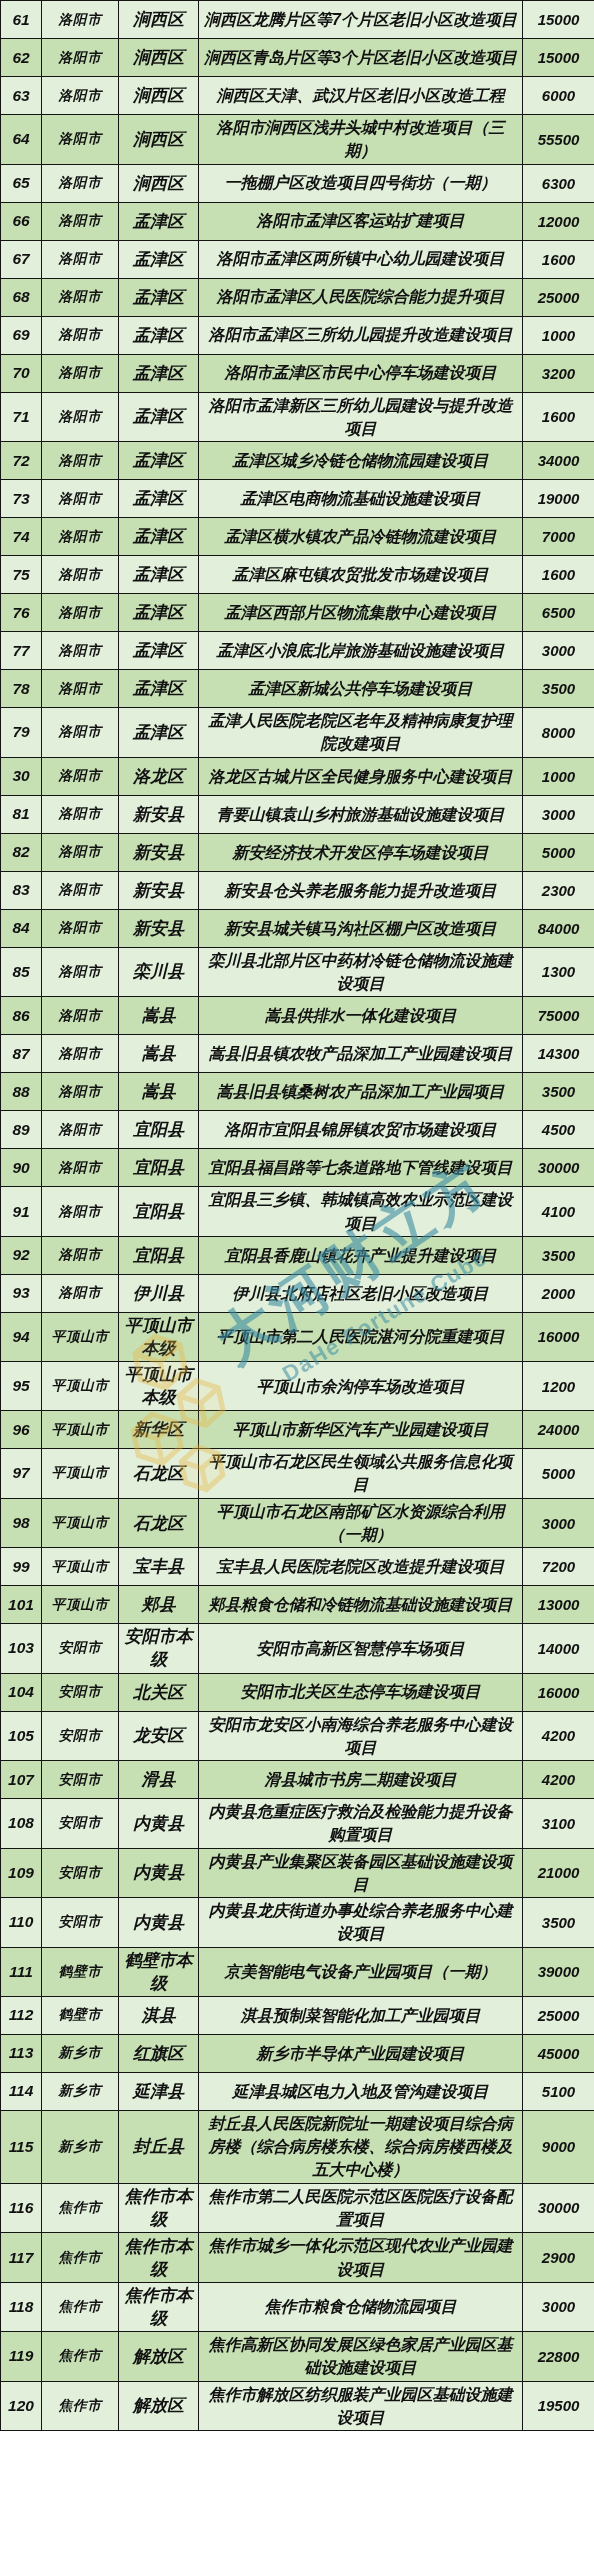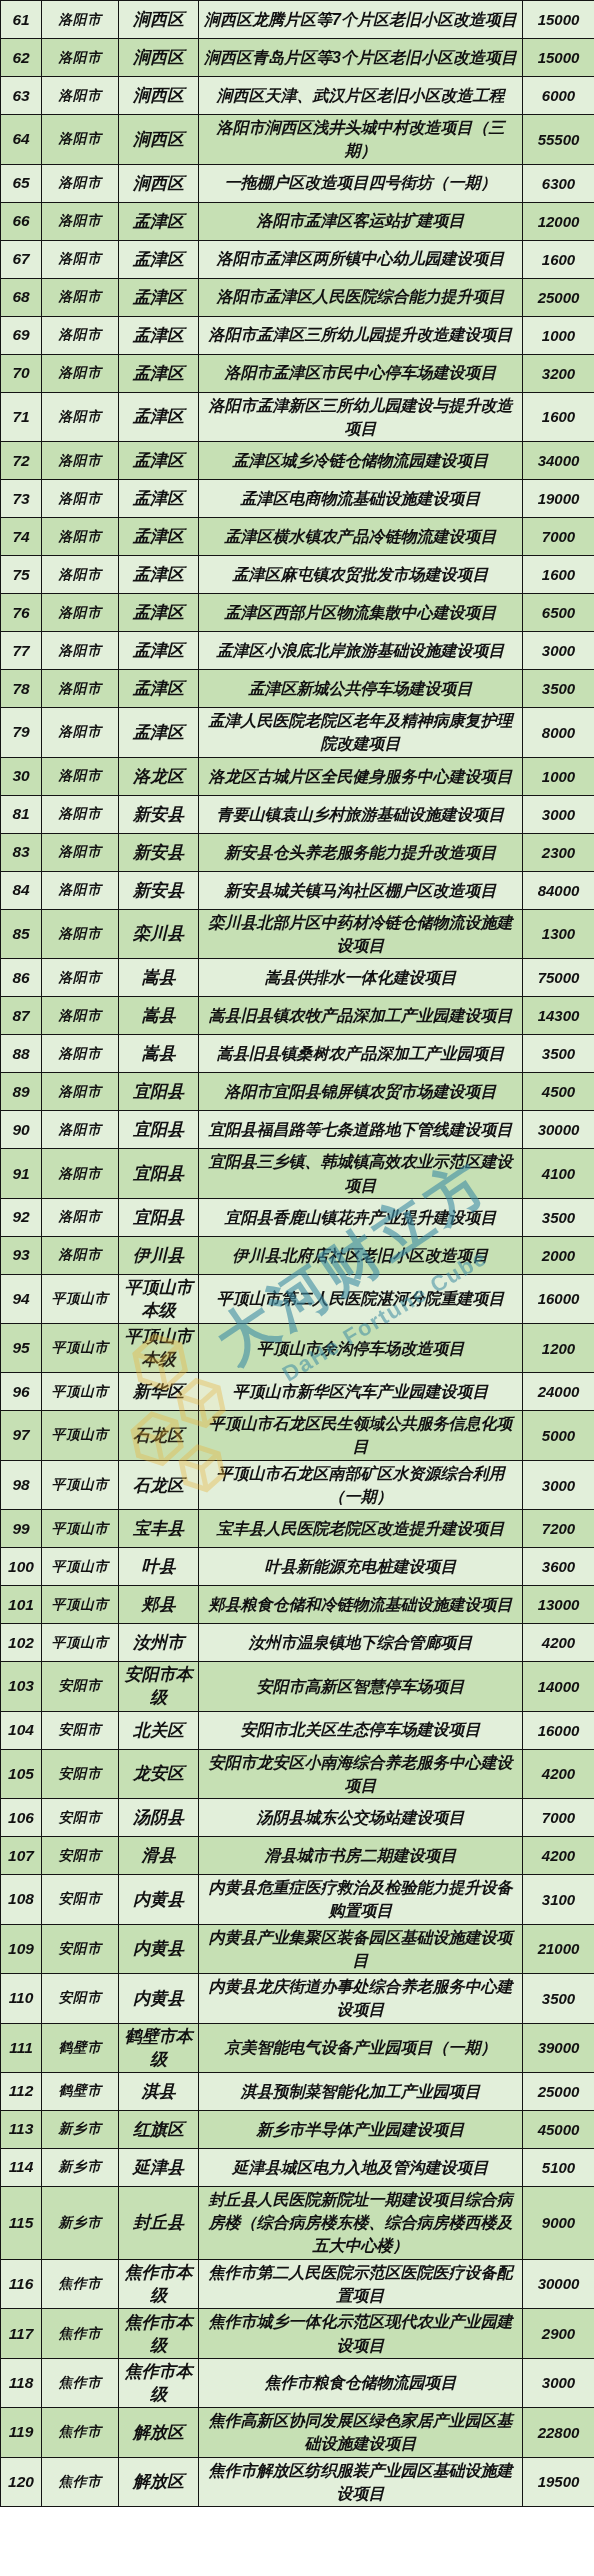--- a/index.html
+++ b/index.html
@@ -195,20 +195,27 @@
         <td class="c-amount">1000</td>
       </tr>
       <tr>
         <td class="c-no">81</td>
         <td class="c-city">洛阳市</td>
         <td class="c-district">新安县</td>
         <td class="c-project">青要山镇袁山乡村旅游基础设施建设项目</td>
         <td class="c-amount">3000</td>
       </tr>
       <tr>
+        <td class="c-no">82</td>
+        <td class="c-city">洛阳市</td>
+        <td class="c-district">新安县</td>
+        <td class="c-project">新安经济技术开发区停车场建设项目</td>
+        <td class="c-amount">5000</td>
+      </tr>
+      <tr>
         <td class="c-no">83</td>
         <td class="c-city">洛阳市</td>
         <td class="c-district">新安县</td>
         <td class="c-project">新安县仓头养老服务能力提升改造项目</td>
         <td class="c-amount">2300</td>
       </tr>
       <tr>
         <td class="c-no">84</td>
         <td class="c-city">洛阳市</td>
         <td class="c-district">新安县</td>
@@ -314,67 +321,46 @@
         <td class="c-amount">3000</td>
       </tr>
       <tr>
         <td class="c-no">99</td>
         <td class="c-city">平顶山市</td>
         <td class="c-district">宝丰县</td>
         <td class="c-project">宝丰县人民医院老院区改造提升建设项目</td>
         <td class="c-amount">7200</td>
       </tr>
       <tr>
-        <td class="c-no">100</td>
-        <td class="c-city">平顶山市</td>
-        <td class="c-district">叶县</td>
-        <td class="c-project">叶县新能源充电桩建设项目</td>
-        <td class="c-amount">3600</td>
-      </tr>
-      <tr>
         <td class="c-no">101</td>
         <td class="c-city">平顶山市</td>
         <td class="c-district">郏县</td>
         <td class="c-project">郏县粮食仓储和冷链物流基础设施建设项目</td>
         <td class="c-amount">13000</td>
       </tr>
       <tr>
-        <td class="c-no">102</td>
-        <td class="c-city">平顶山市</td>
-        <td class="c-district">汝州市</td>
-        <td class="c-project">汝州市温泉镇地下综合管廊项目</td>
-        <td class="c-amount">4200</td>
-      </tr>
-      <tr>
         <td class="c-no">103</td>
         <td class="c-city">安阳市</td>
         <td class="c-district">安阳市本级</td>
         <td class="c-project">安阳市高新区智慧停车场项目</td>
         <td class="c-amount">14000</td>
       </tr>
       <tr>
         <td class="c-no">104</td>
         <td class="c-city">安阳市</td>
         <td class="c-district">北关区</td>
         <td class="c-project">安阳市北关区生态停车场建设项目</td>
         <td class="c-amount">16000</td>
       </tr>
       <tr>
         <td class="c-no">105</td>
         <td class="c-city">安阳市</td>
         <td class="c-district">龙安区</td>
         <td class="c-project">安阳市龙安区小南海综合养老服务中心建设项目</td>
         <td class="c-amount">4200</td>
-      </tr>
-      <tr>
-        <td class="c-no">106</td>
-        <td class="c-city">安阳市</td>
-        <td class="c-district">汤阴县</td>
-        <td class="c-project">汤阴县城东公交场站建设项目</td>
-        <td class="c-amount">7000</td>
       </tr>
       <tr>
         <td class="c-no">107</td>
         <td class="c-city">安阳市</td>
         <td class="c-district">滑县</td>
         <td class="c-project">滑县城市书房二期建设项目</td>
         <td class="c-amount">4200</td>
       </tr>
       <tr>
         <td class="c-no">108</td>

